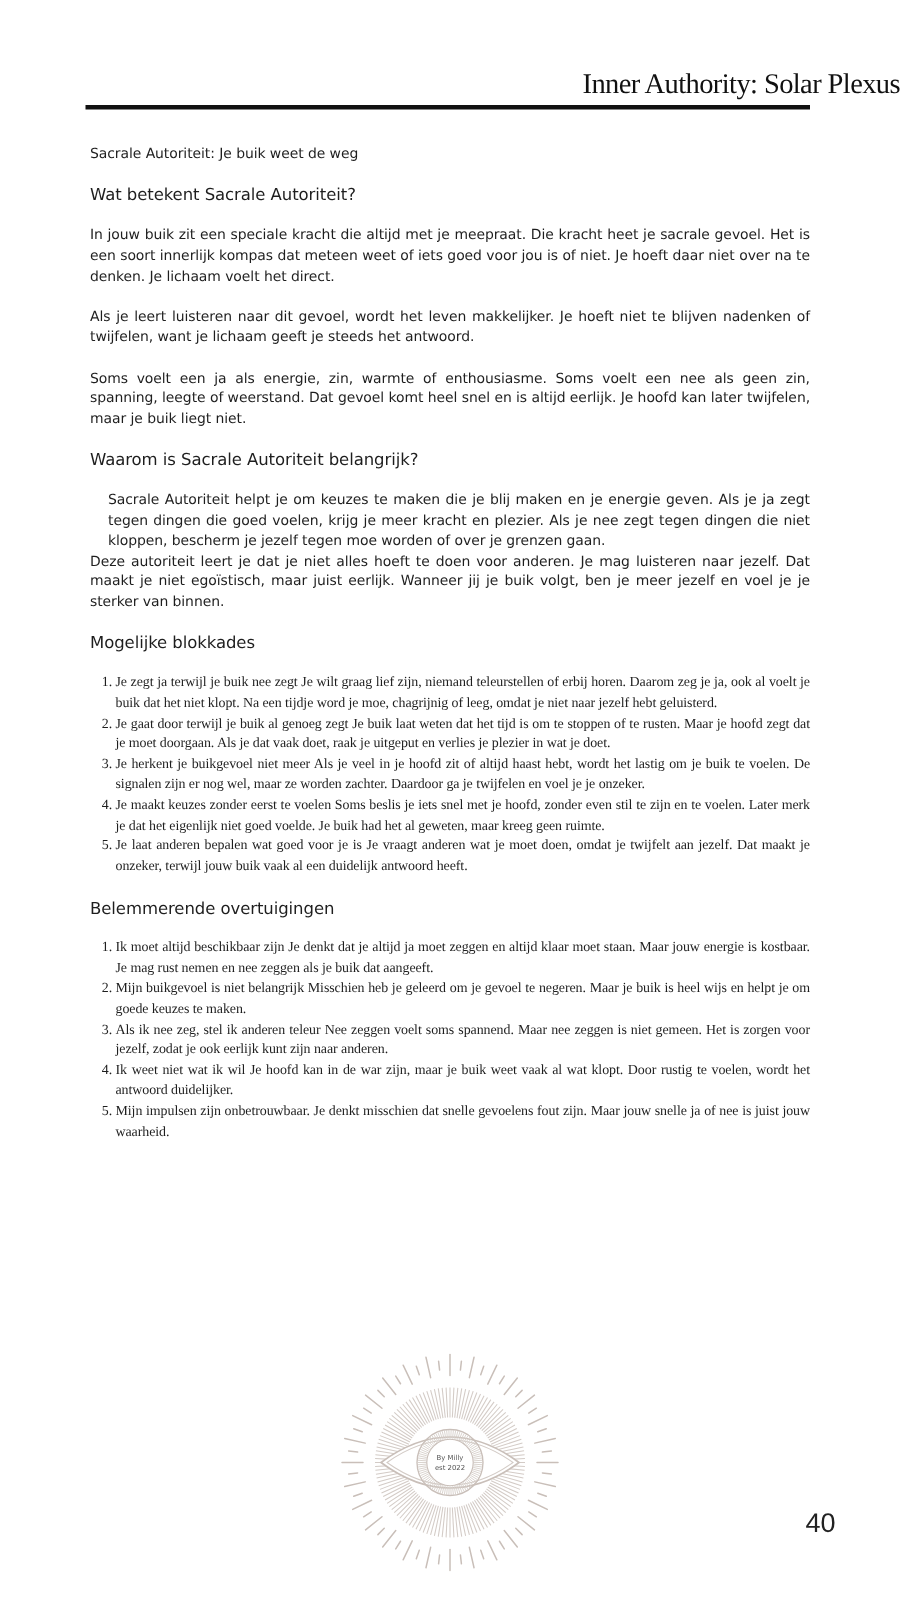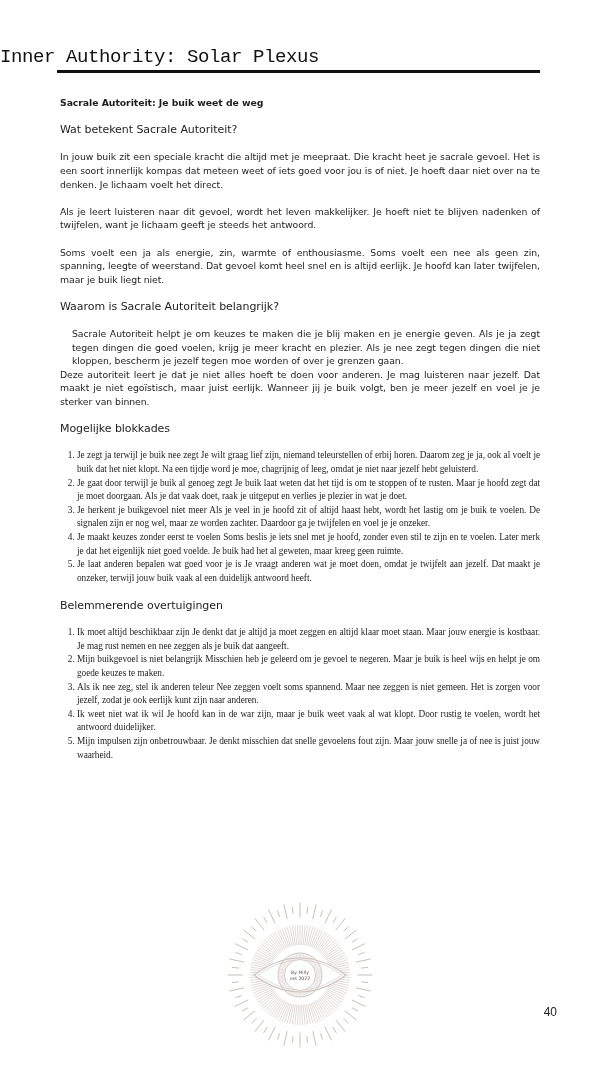--- a/index.html
+++ b/index.html
@@ -13,22 +13,22 @@
       position: relative;
       overflow: hidden;
       font-family: "DejaVu Sans", sans-serif;
       color: #1e1e1e;
     }
     .page-title {
       position: absolute;
       top: 46px;
       left: 0;
       width: 600px;
-      text-align: left;
-      font-family: Liberation Mono, monospace;
+      text-align: right;
+      font-family: Liberation Serif, serif;
       font-size: 19px;
       font-weight: normal;
       letter-spacing: -0.4px;
       color: #111;
       margin: 0;
     }
     .title-rule {
       position: absolute;
       top: 70px;
       left: 57px;
@@ -48,21 +48,21 @@
     }
     .content p {
       margin: 0 0 13.6px 0;
     }
     .content p.tight {
       margin-bottom: 0;
       margin-left: 12px;
     }
     .content h2 {
       font-size: 9.3px;
-      font-weight: bold;
+      font-weight: normal;
       margin: 0 0 13.6px 0;
       line-height: 13.6px;
     }
     .content h3 {
       font-size: 11px;
       font-weight: normal;
       margin: 0 0 13.6px 0;
       line-height: 13.6px;
     }
     .content ol {
@@ -82,21 +82,21 @@
       left: 222px;
       top: 897px;
       width: 156px;
       height: 156px;
     }
     .page-number {
       position: absolute;
       right: 43px;
       top: 1005px;
       font-family: "Liberation Sans", sans-serif;
-      font-size: 12px;
+      font-size: 18px;
       color: #222;
     }
   </style>
 </head>
 <body>
 
 <h1 class="page-title">Inner Authority: Solar Plexus</h1>
 <div class="title-rule"></div>
 
 <div class="content">

